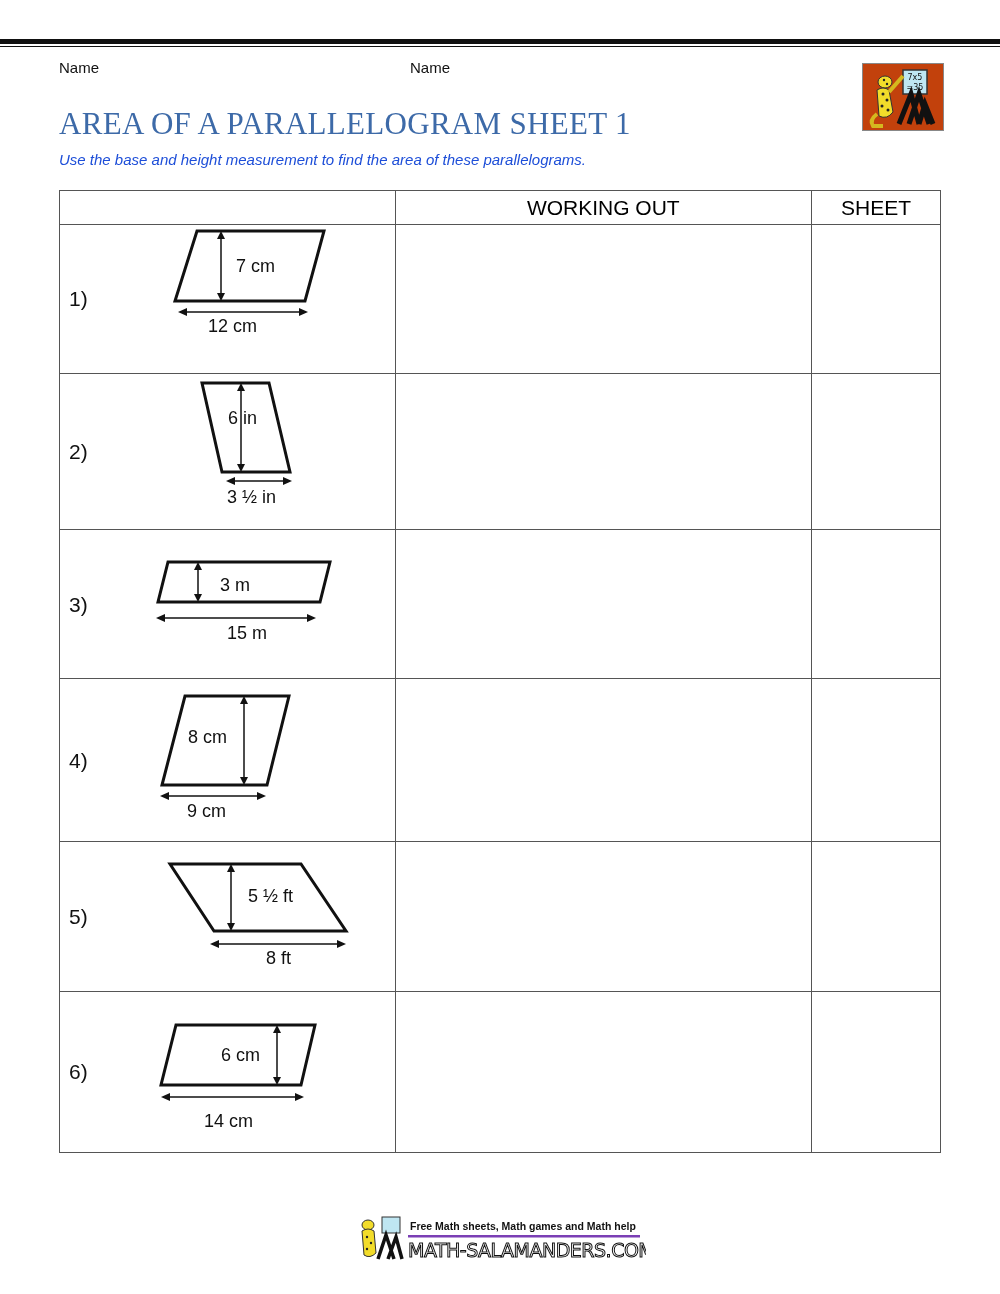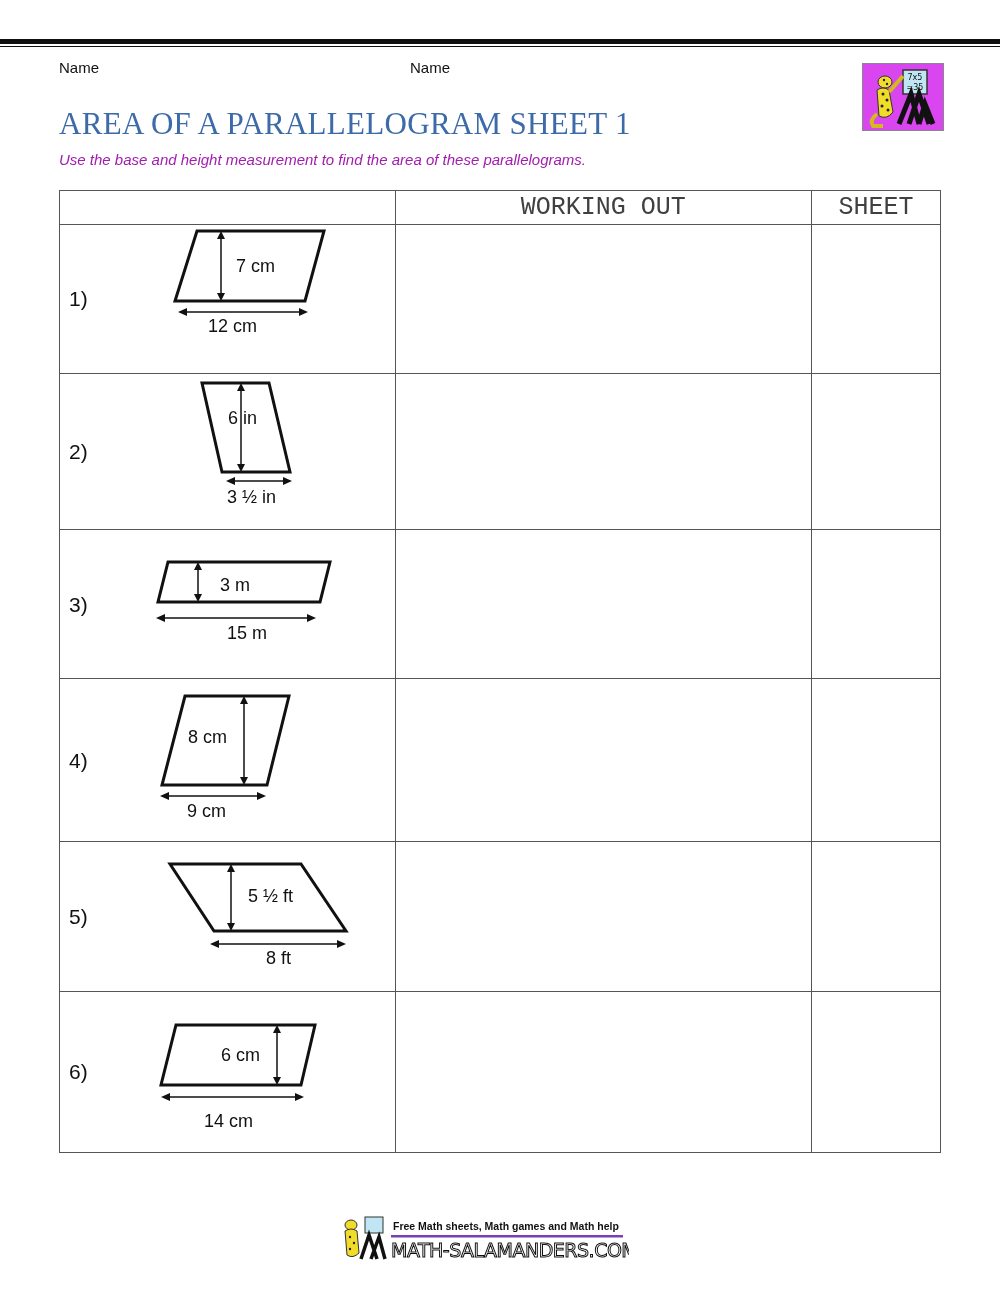--- a/index.html
+++ b/index.html
@@ -2,31 +2,31 @@
 <html><head>
 <meta charset="utf-8">
 <style>
   * { margin:0; padding:0; box-sizing:border-box; }
   html, body { width:1000px; height:1294px; background:#ffffff; overflow:hidden; }
   body { position:relative; font-family:"Liberation Sans", "DejaVu Sans", sans-serif; color:#111; }
   .rule-thick { position:absolute; left:0; top:39px; width:1000px; height:5px; background:#111; }
   .rule-thin { position:absolute; left:0; top:46px; width:1000px; height:1px; background:#111; }
   .lbl { position:absolute; top:59px; font-size:15px; color:#111; }
   .title { position:absolute; left:59px; top:106px; font-family:"Liberation Serif", "DejaVu Serif", serif; font-size:31px; color:#3d6aa8; letter-spacing:0.3px; }
-  .subtitle { position:absolute; left:59px; top:151px; font-size:15px; font-style:italic; color:#a21caf; }
-  .logo { position:absolute; left:862px; top:63px; width:82px; height:68px; border:1px solid #888; background:#d946ef; }
+  .subtitle { position:absolute; left:59px; top:151px; font-size:15px; font-style:italic; color:#1d4ed8; }
+  .logo { position:absolute; left:862px; top:63px; width:82px; height:68px; border:1px solid #888; background:#c2410c; }
   table.ws { position:absolute; left:59px; top:190px; width:882px; border-collapse:collapse; }
   table.ws td, table.ws th { border:1px solid #555; }
-  table.ws th { height:34px; font-weight:normal; font-size:25px; color:#404040; text-align:center; vertical-align:middle;font-family:Liberation Mono, monospace; }
+  table.ws th { height:34px; font-weight:normal; font-size:21px; color:#000000; text-align:center; vertical-align:middle; }
   .c1 { width:336px; } .c2 { width:417px; } .c3 { width:129px; }
   .qcell { position:relative; }
   .qnum { position:absolute; left:9px; font-size:21px; color:#111; }
   .fig { position:absolute; left:0; top:0; }
   .dim { font-family:"Liberation Sans", "DejaVu Sans", sans-serif; font-size:18px; fill:#111; }
-  .footer { position:absolute; left:339px; top:1215px; width:290px; height:50px; }
+  .footer { position:absolute; left:356px; top:1215px; width:290px; height:50px; }
 </style>
 </head>
 <body>
 
 <div class="rule-thick"></div>
 <div class="rule-thin"></div>
 
 <div class="lbl" style="left:59px;">Name</div>
 <div class="lbl" style="left:410px;">Name</div>
 

